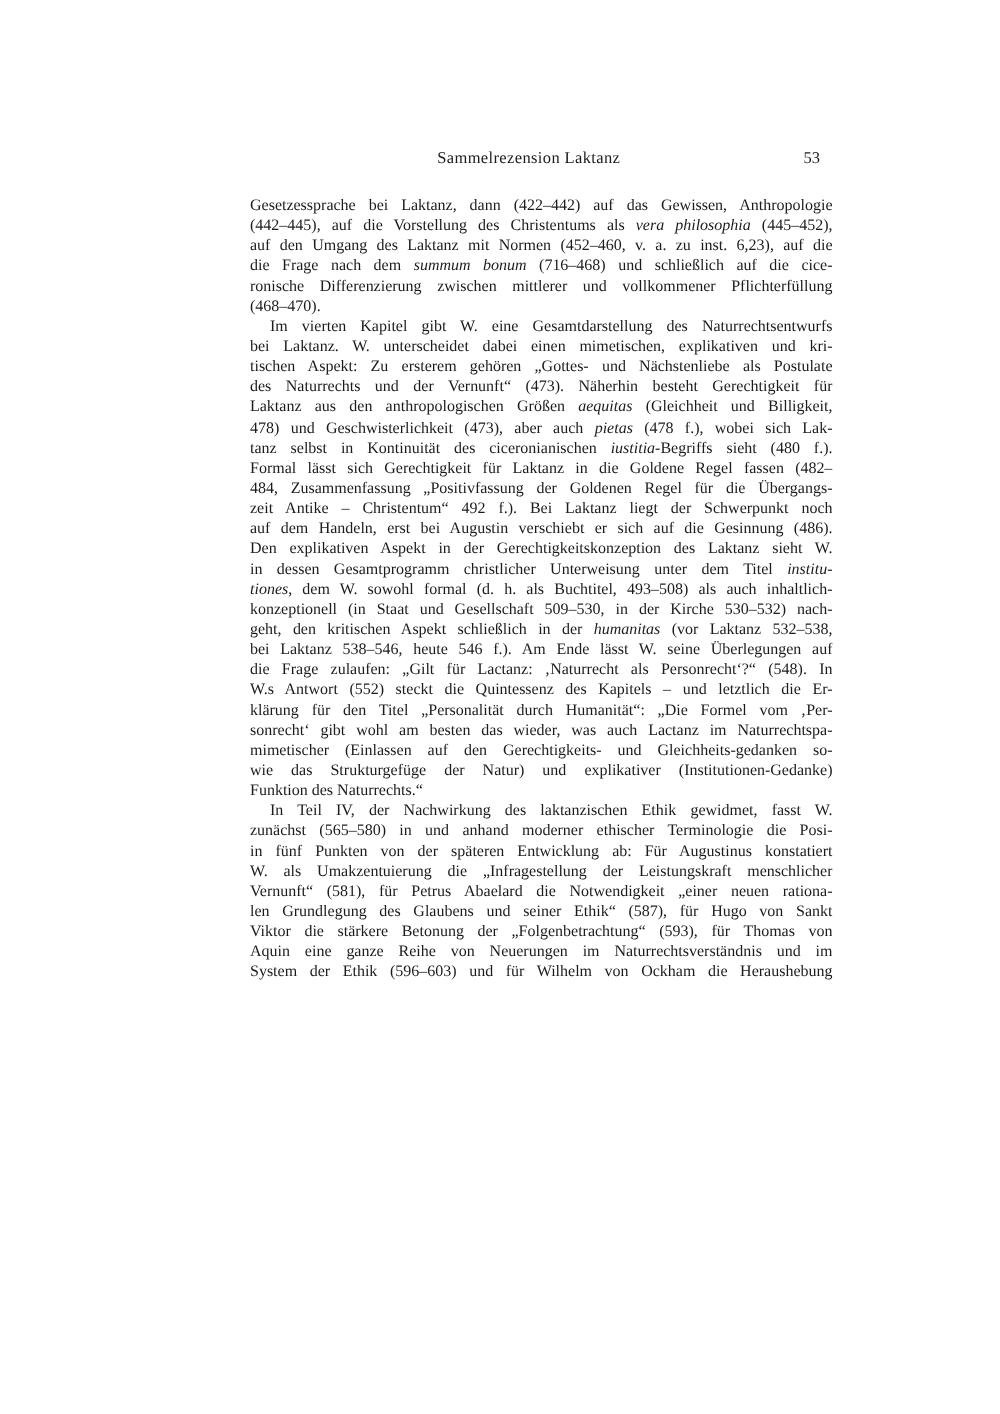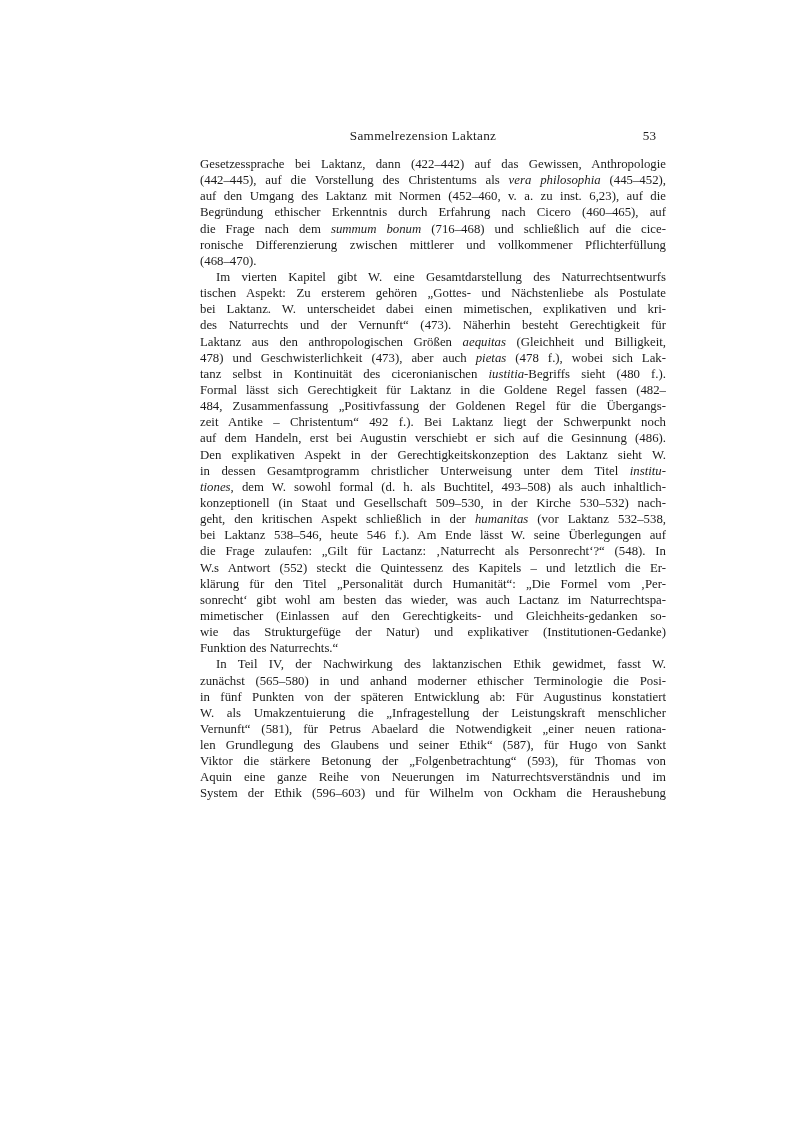--- a/index.html
+++ b/index.html
@@ -12,21 +12,21 @@
     width: 800px;
     height: 1131px;
     background: #ffffff;
     overflow: hidden;
     font-family: "Liberation Serif", "DejaVu Serif", serif;
     color: #1b1b1b;
   }
   .running-header {
     position: absolute;
     left: 190px;
-    top: 127px;
+    top: 117px;
     width: 466px;
     height: 17px;
     font-size: 13.2px;
     line-height: 17px;
   }
   .running-title {
     display: block;
     text-align: center;
     letter-spacing: 0.3px;
   }
@@ -66,29 +66,28 @@
 <div class="page">
   <div class="running-header">
     <span class="running-title">Sammelrezension Laktanz</span>
     <span class="page-number">53</span>
   </div>
   <div class="text-block">
       <div class="para">
         <div class="line"><span>Gesetzessprache bei Laktanz, dann (422–442) auf das Gewissen, Anthropologie</span></div>
         <div class="line"><span>(442–445), auf die Vorstellung des Christentums als </span><i>vera philosophia</i><span> (445–452),</span></div>
         <div class="line"><span>auf den Umgang des Laktanz mit Normen (452–460, v. a. zu inst. 6,23), auf die</span></div>
-        <div class="line"><span>Begründung ethischer Erkenntnis durch Erfahrung nach Cicero (460–465), auf</span></div>
         <div class="line"><span>die Frage nach dem </span><i>summum bonum</i><span> (716–468) und schließlich auf die cice-</span></div>
         <div class="line"><span>ronische Differenzierung zwischen mittlerer und vollkommener Pflichterfüllung</span></div>
         <div class="line flush"><span>(468–470).</span></div>
       </div>
       <div class="para">
         <div class="line indent"><span>Im vierten Kapitel gibt W. eine Gesamtdarstellung des Naturrechtsentwurfs</span></div>
+        <div class="line"><span>bei Laktanz. W. unterscheidet dabei einen mimetischen, explikativen und kri-</span></div>
         <div class="line"><span>tischen Aspekt: Zu ersterem gehören „Gottes- und Nächstenliebe als Postulate</span></div>
-        <div class="line"><span>bei Laktanz. W. unterscheidet dabei einen mimetischen, explikativen und kri-</span></div>
         <div class="line"><span>des Naturrechts und der Vernunft“ (473). Näherhin besteht Gerechtigkeit für</span></div>
         <div class="line"><span>Laktanz aus den anthropologischen Größen </span><i>aequitas</i><span> (Gleichheit und Billigkeit,</span></div>
         <div class="line"><span>478) und Geschwisterlichkeit (473), aber auch </span><i>pietas</i><span> (478 f.), wobei sich Lak-</span></div>
         <div class="line"><span>tanz selbst in Kontinuität des ciceronianischen </span><i>iustitia</i><span>-Begriffs sieht (480 f.).</span></div>
         <div class="line"><span>Formal lässt sich Gerechtigkeit für Laktanz in die Goldene Regel fassen (482–</span></div>
         <div class="line"><span>484, Zusammenfassung „Positivfassung der Goldenen Regel für die Übergangs-</span></div>
         <div class="line"><span>zeit Antike – Christentum“ 492 f.). Bei Laktanz liegt der Schwerpunkt noch</span></div>
         <div class="line"><span>auf dem Handeln, erst bei Augustin verschiebt er sich auf die Gesinnung (486).</span></div>
         <div class="line"><span>Den explikativen Aspekt in der Gerechtigkeitskonzeption des Laktanz sieht W.</span></div>
         <div class="line"><span>in dessen Gesamtprogramm christlicher Unterweisung unter dem Titel </span><i>institu-</i></div>

